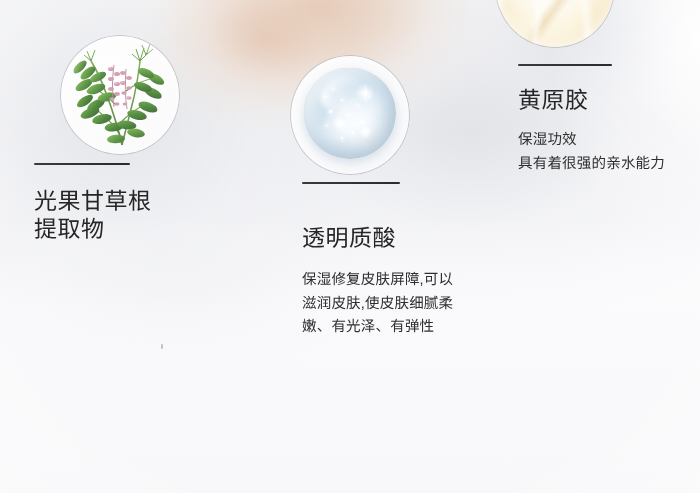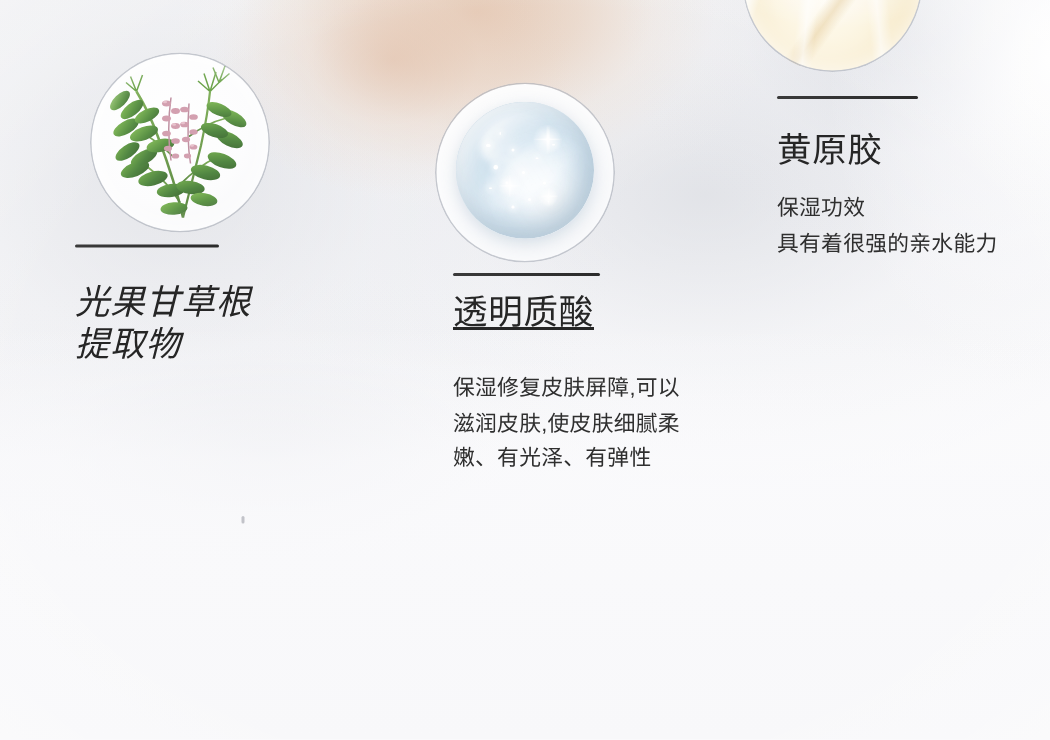--- a/index.html
+++ b/index.html
@@ -247,29 +247,29 @@
   .body-text{
     margin:0;
     font-size:14.5px;
     line-height:1.62;
     font-weight:400;
     color:#2f2f2f;
     letter-spacing:0.2px;
     white-space:pre-line;
   }
 
-  #block-licorice{ left:50px; top:163px; width:230px;font-style:italic; }
+  #block-licorice{ left:34px; top:163px; width:230px; }
   #block-licorice .divider{ width:96px; }
   #block-licorice .heading{ margin-top:22px; }
   #block-licorice .body-text{ margin-top:16px; }
 
   #block-hyaluronic{ left:302px; top:182px; width:210px; }
   #block-hyaluronic .divider{ width:98px; }
-  #block-hyaluronic .heading{ margin-top:10px;text-decoration:underline; }
-  #block-hyaluronic .body-text{ margin-top:26px; }
+  #block-hyaluronic .heading{ margin-top:40px; }
+  #block-hyaluronic .body-text{ margin-top:16px; }
 
   #block-xanthan{ left:518px; top:64px; width:190px; }
   #block-xanthan .divider{ width:94px; }
   #block-xanthan .heading{ margin-top:20px; }
   #block-xanthan .body-text{ margin-top:14px; }
 
   .speck{
     position:absolute;
     left:161px; top:344px;
     width:2px; height:5px;

